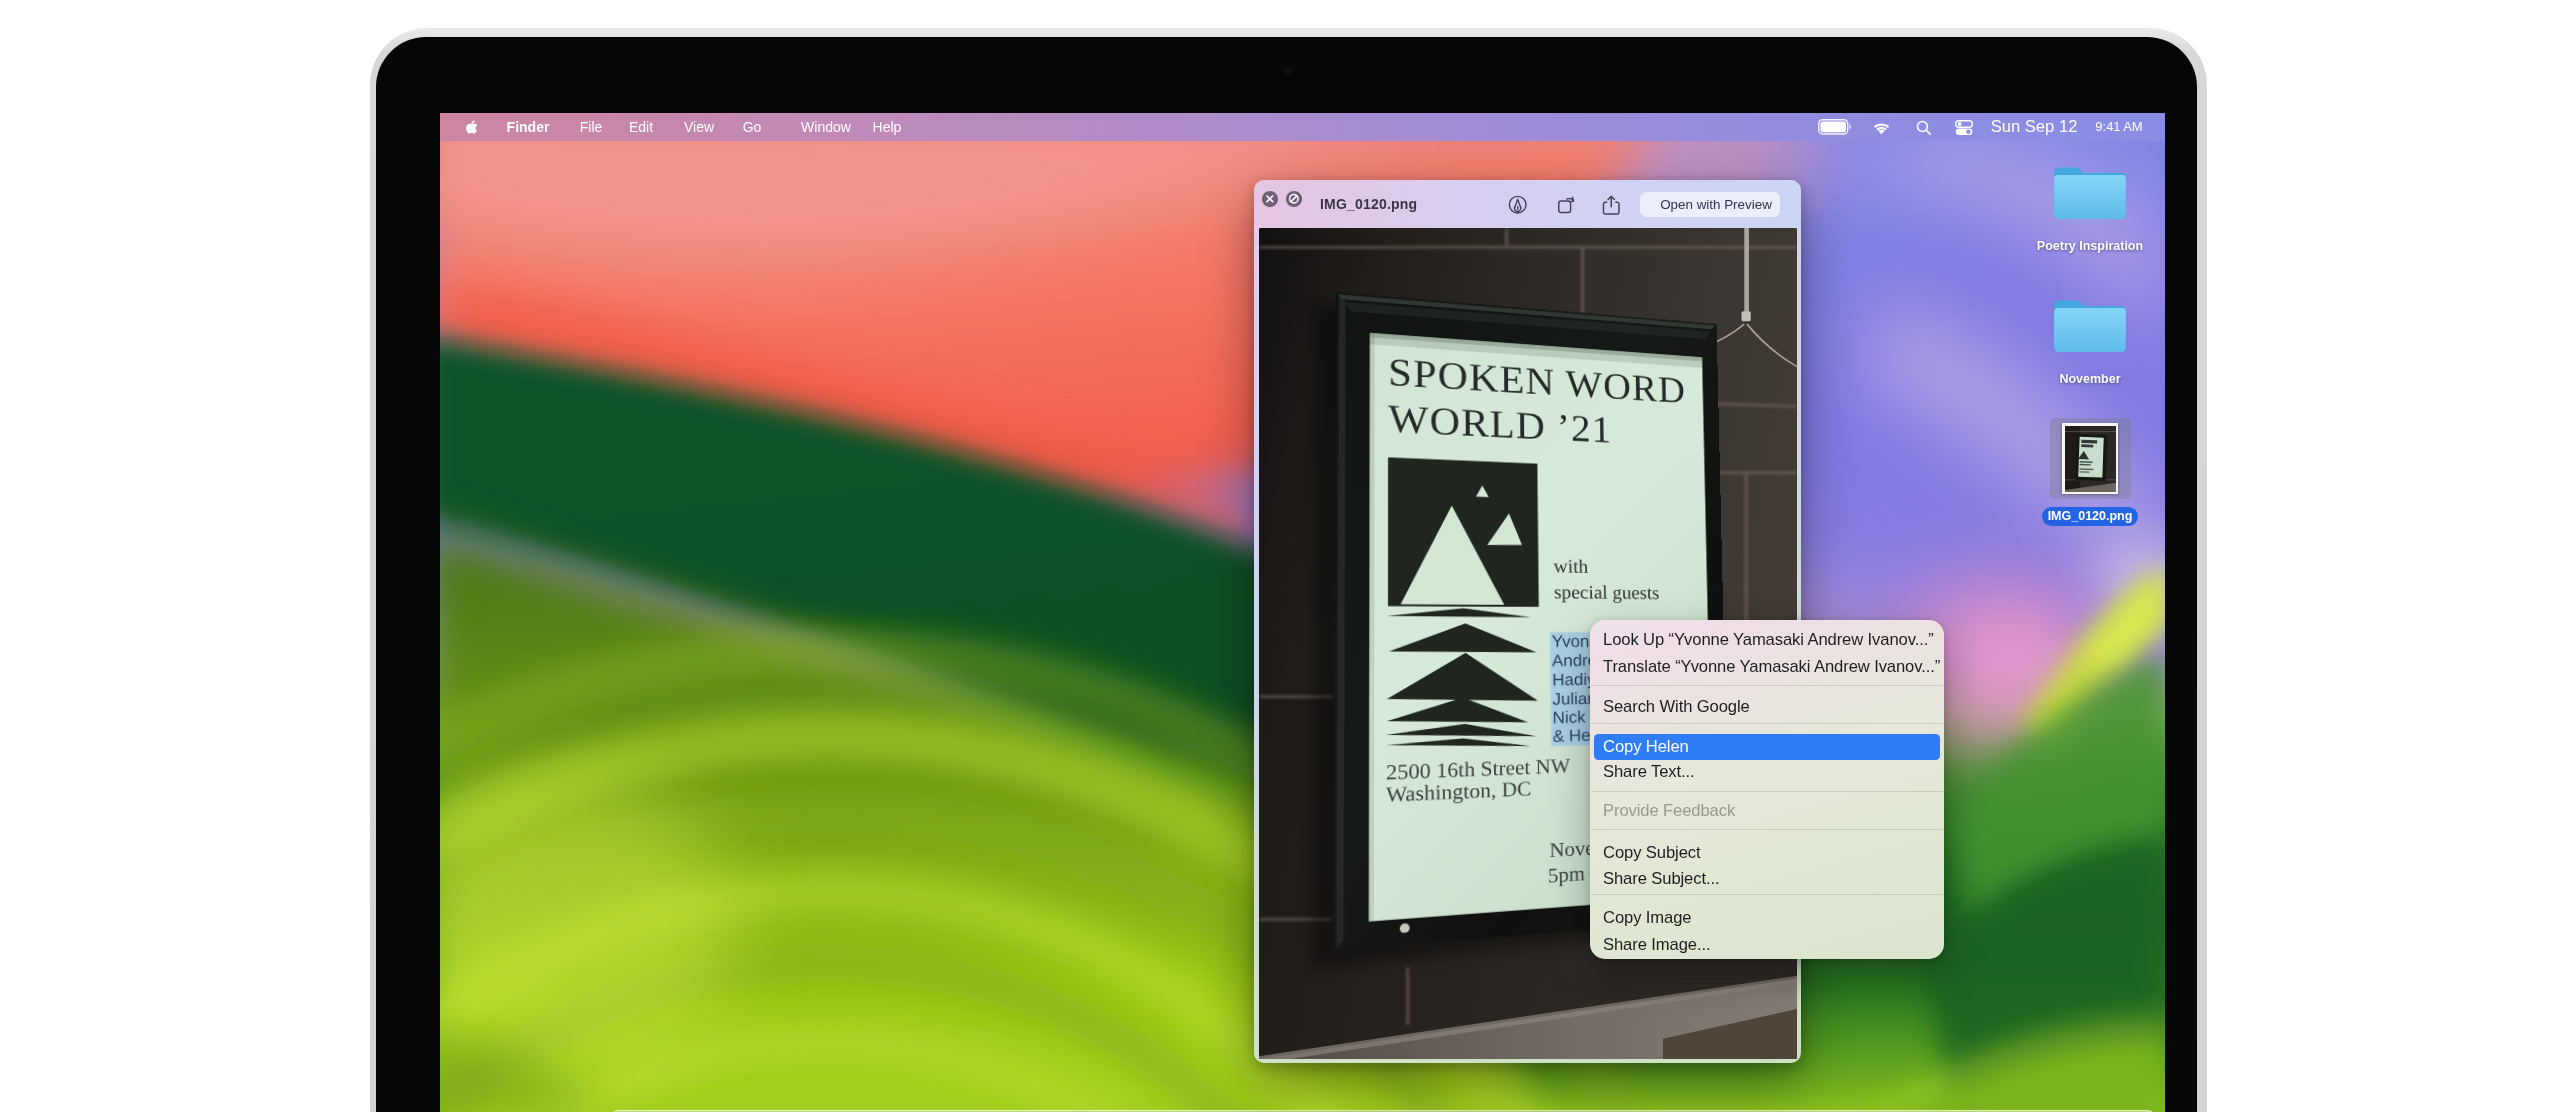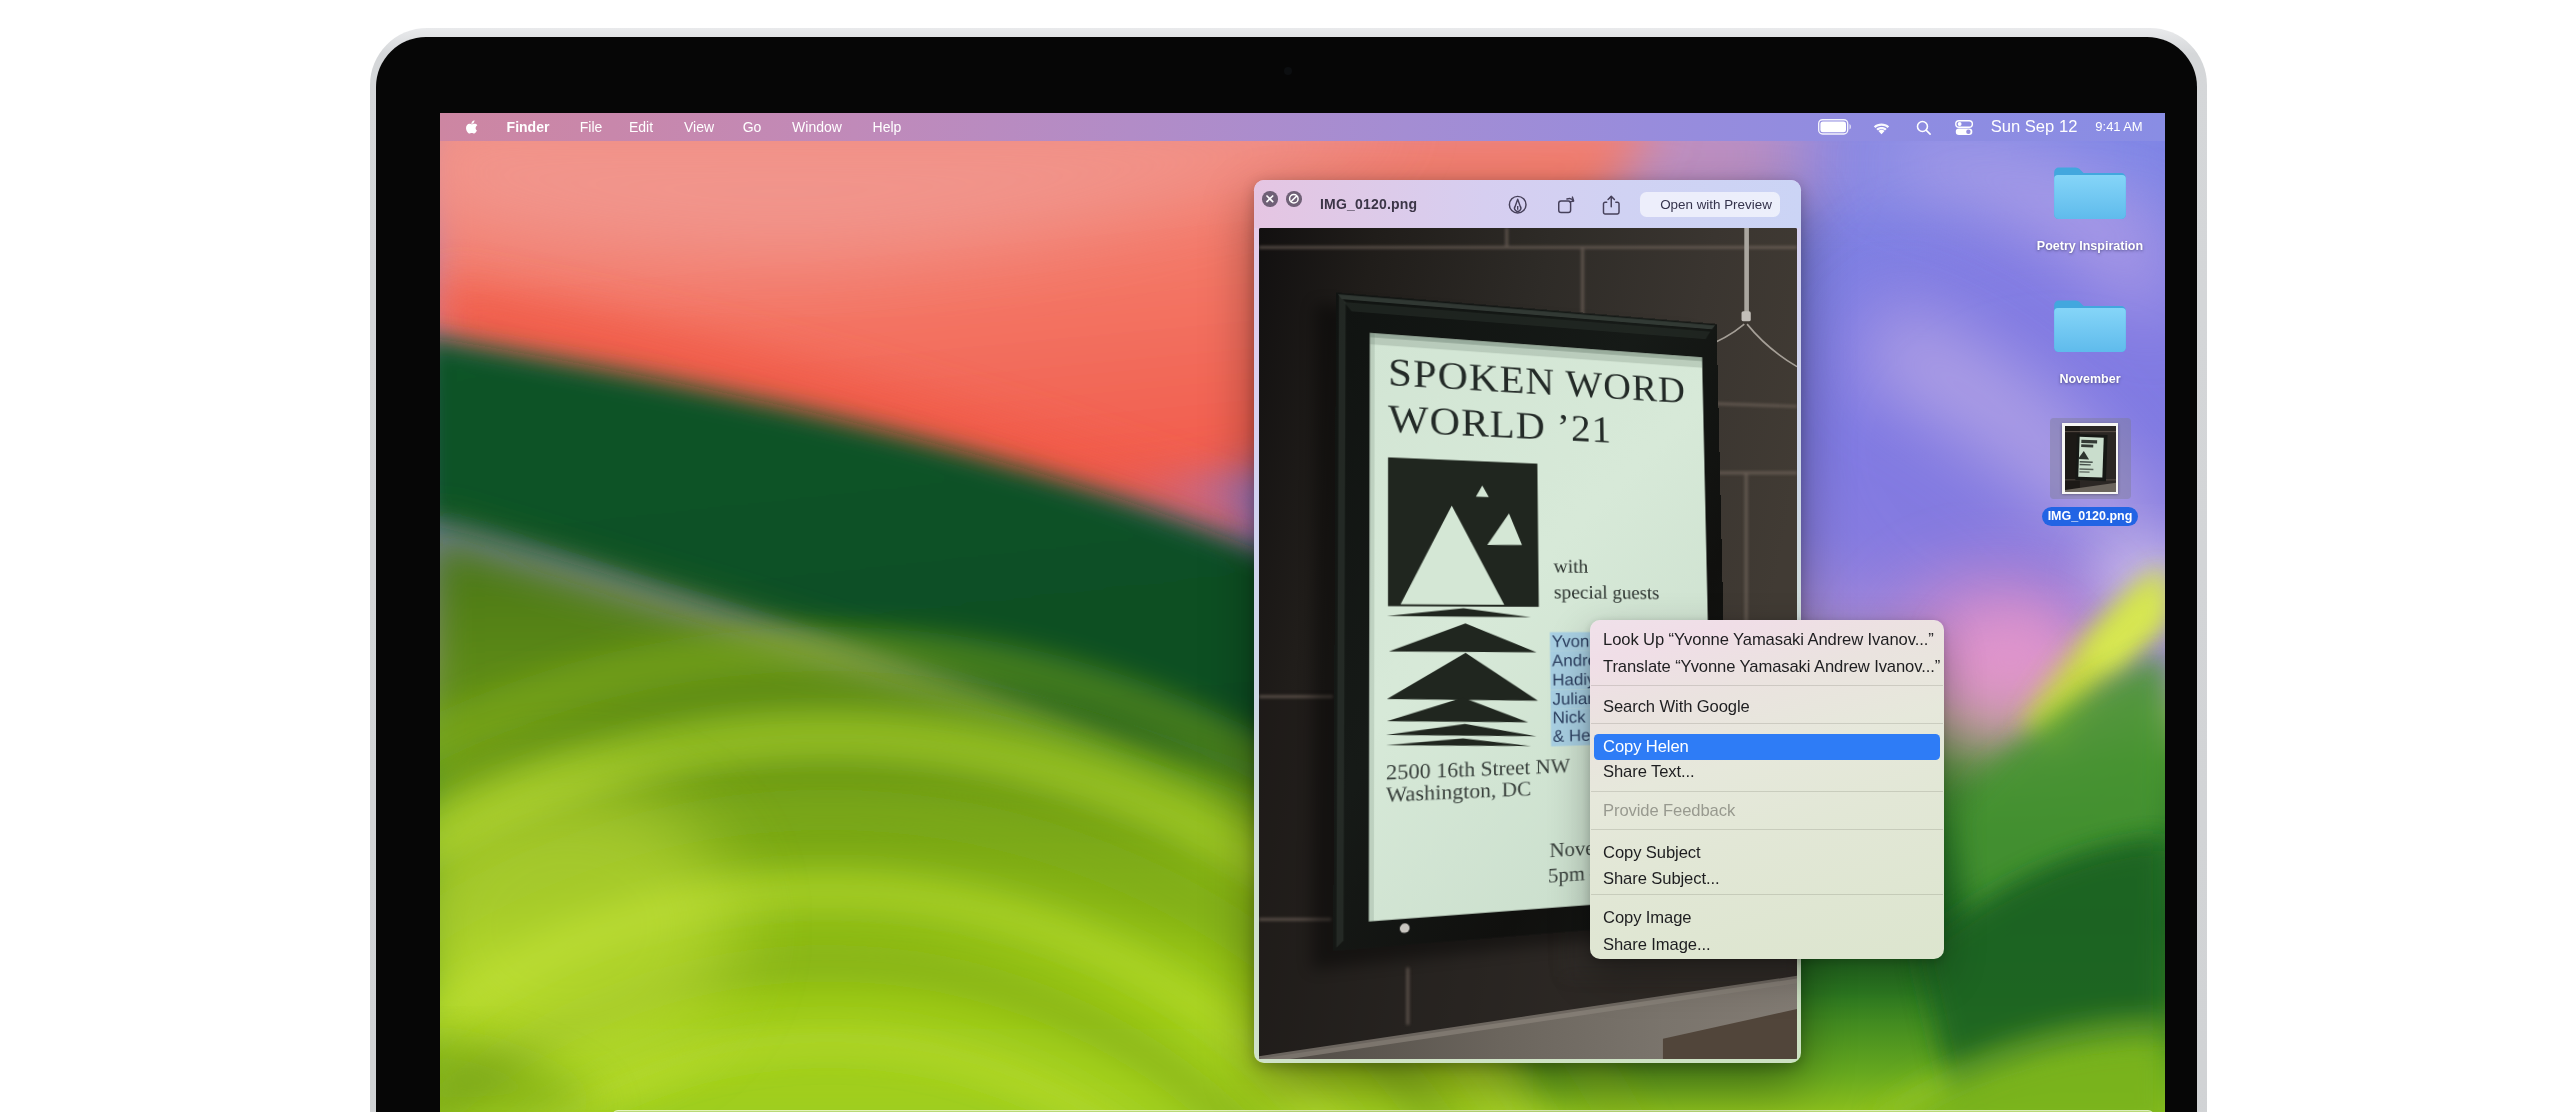--- a/index.html
+++ b/index.html
@@ -64,21 +64,21 @@
   
   #photo { position:absolute; left:4.6px; top:48px; width:538px; height:831px;
     background:#39342f; overflow:hidden; border-radius:1.8px; }
 
   
   #poster { position:absolute; left:0; top:0; width:397px; height:662px;
     transform-origin:0 0;
     transform:matrix3d(1.079888,0.105027,0,0.000265,-0.009218,0.947001,0,-0.000068,0,0,1,0,77,64,0,1); }
 
   
-  #ctxmenu { left:1150px; top:507px; width:354px; height:339px; border-radius:10px;
+  #ctxmenu { left:1150px; top:507px; width:354px; height:339px; border-radius:15px;
     background:linear-gradient(165deg,#f0e1ea 0%,#f0dee7 10%,#eae3df 25%,#e6e8db 42%,#e2e7d6 60%,#dfe6d2 80%,#dce5ce 100%);
     box-shadow:0 16.6px 42px rgba(0,0,0,.3), 0 2.8px 9.2px rgba(0,0,0,.18); }
   .mi { position:absolute; left:13px; width:333px; font-size:16.6px; color:#1e1e20;
     white-space:nowrap; transform:translateY(-50%); letter-spacing:-0.1px; }
   .msep { position:absolute; left:0.9px; width:352px; height:1.4px;
     background:rgba(70,70,60,.17); }
   #mhl { position:absolute; left:3.7px; top:114px; width:346px; height:26px;
     border-radius:4.6px; background:#2e7cf6; }
 </style>
 </head>
@@ -189,21 +189,21 @@
 
   <div class="abs" id="menubar">
     <svg class="abs" style="left:24px;top:6.5px" width="15.7" height="15.7" viewBox="0 0 17 17">
       <path fill="#ffffff" d="M12.6,9.0c0-1.5,0.8-2.6,1.9-3.3c-0.8-1.1-2.0-1.6-3.1-1.6c-1.3,0-2.0,0.6-2.8,0.6 c-0.8,0-1.5-0.6-2.7-0.6C4.0,4.1,2.2,5.9,2.2,8.7c0,2.9,2.2,6.0,3.7,6.0c0.8,0,1.2-0.5,2.5-0.5c1.3,0,1.6,0.5,2.5,0.5 c1.1,0,2.5-1.9,3.1-3.4C12.9,10.8,12.6,9.6,12.6,9.0z M10.5,3.1c0.6-0.7,1.0-1.7,0.9-2.7C10.5,0.5,9.5,1.0,8.9,1.7 C8.3,2.4,7.9,3.4,8.0,4.3C9.0,4.4,9.9,3.8,10.5,3.1z"></path>
     </svg>
     <div class="mbitem" style="left:88px;font-weight:bold">Finder</div>
     <div class="mbitem" style="left:151px">File</div>
     <div class="mbitem" style="left:201px">Edit</div>
     <div class="mbitem" style="left:259px">View</div>
     <div class="mbitem" style="left:312px">Go</div>
-    <div class="mbitem" style="left:377px">Window</div>
+    <div class="mbitem" style="left:386px">Window</div>
     <div class="mbitem" style="left:447px">Help</div>
 
     <svg class="abs" style="left:1378px;top:6px" width="35" height="15.7" viewBox="0 0 38 17">
       <rect x="0.75" y="0.75" width="31.5" height="15.5" rx="4.2" fill="none" stroke="#ffffff" stroke-opacity=".9" stroke-width="1.5"></rect>
       <rect x="2.6" y="2.6" width="27.8" height="11.8" rx="2.6" fill="#ffffff"></rect>
       <path d="M34.3,5.5 C36,6.3 36,10.7 34.3,11.5 Z" fill="#ffffff" fill-opacity=".9"></path>
     </svg>
 
     <svg class="abs" style="left:1429px;top:6.5px" width="25" height="17.6" viewBox="0 0 26 17">
       <g fill="#ffffff">

